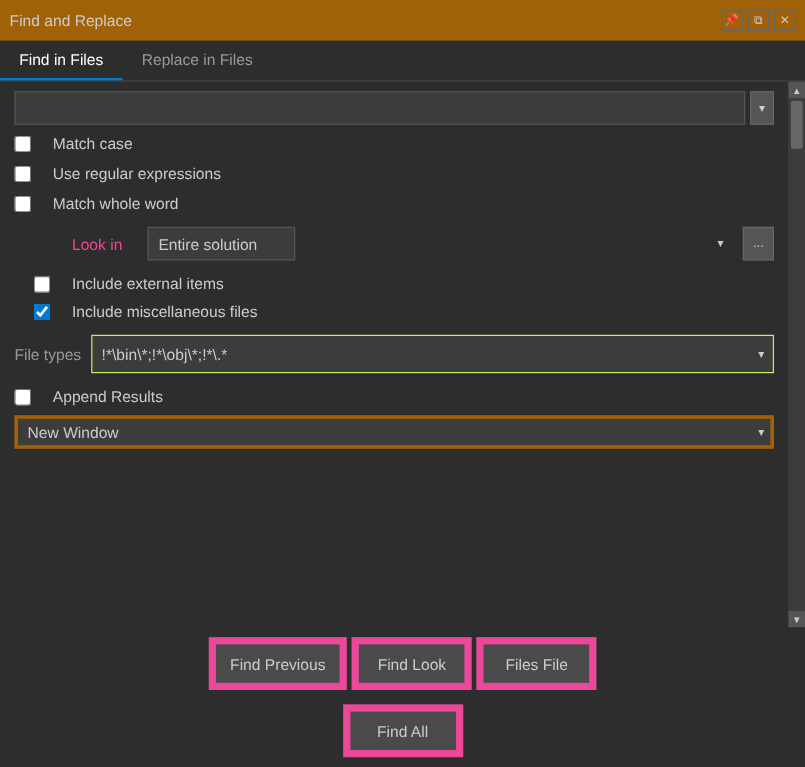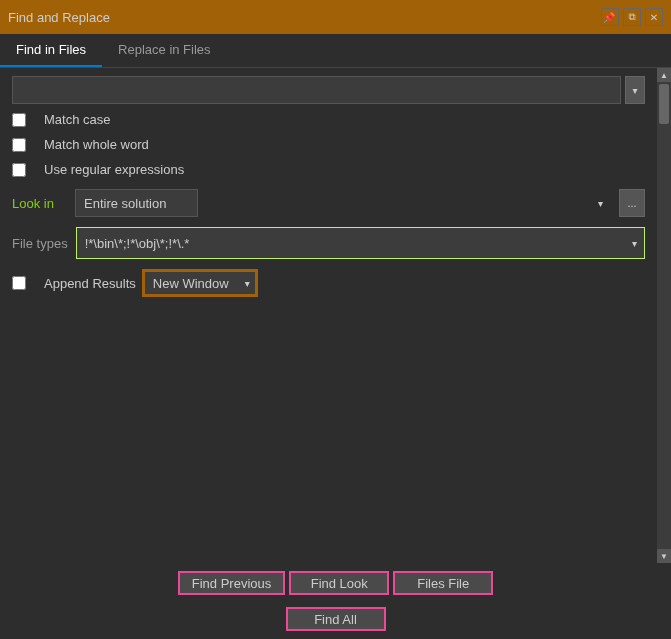--- a/index.html
+++ b/index.html
@@ -185,23 +185,24 @@
     }
 
     .look-in-row {
       display: flex;
       align-items: center;
       gap: 8px;
       margin-top: 4px;
     }
 
     .look-in-label {
-      color: #84cc16;
+      color: #ec4899;
       white-space: nowrap;
       min-width: 55px;
+      margin-left: 48px;
     }
 
     .look-in-select {
       flex: 1;
       height: 28px;
       background: #3c3c3c;
       border: 1px solid #555;
       color: #ccc;
       padding: 0 8px;
       outline: none;
@@ -267,21 +268,21 @@
       border: 1px solid #bef264;
       color: #ccc;
       padding: 0 8px;
       outline: none;
       appearance: none;
       -webkit-appearance: none;
     }
 
     .results-section {
       display: flex;
-      flex-direction: row;
+      flex-direction: column;
       gap: 6px;
       margin-top: 4px;
     }
 
     .new-window-select {
       height: 28px;
       background: #3c3c3c;
       border: 3px solid #a16207;
       color: #ccc;
       padding: 0 8px;
@@ -313,24 +314,24 @@
     .buttons-row {
       display: flex;
       justify-content: center;
       gap: 4px;
       padding: 8px 0;
       flex-shrink: 0;
       background: #2d2d2d;
     }
 
     .action-btn {
-      height: 24px;
+      height: 44px;
       min-width: 100px;
       background: #4a4a4a;
-      border: 2px solid #ec4899;
+      border: 6px solid #ec4899;
       color: #ccc;
       cursor: pointer;
       padding: 0 12px;
       font-size: 13px;
     }
 
     .bottom-buttons-row {
       display: flex;
       justify-content: center;
       gap: 4px;
@@ -366,40 +367,50 @@
       <div class="search-row">
         <input type="text" class="search-input" style="">
         <div class="dropdown-arrow">▾</div>
       </div>
 
       <div class="checkbox-row">
         <input type="checkbox" id="matchCase" style="">
         <label for="matchCase" class="checkbox-label">Match case</label>
       </div>
       <div class="checkbox-row">
+        <input type="checkbox" id="useRegex" style="">
+        <label for="useRegex" class="checkbox-label">Use regular expressions</label>
+      </div>
+      <div class="checkbox-row">
         <input type="checkbox" id="matchWord" style="">
         <label for="matchWord" class="checkbox-label">Match whole word</label>
-      </div>
-      <div class="checkbox-row">
-        <input type="checkbox" id="useRegex" style="">
-        <label for="useRegex" class="checkbox-label">Use regular expressions</label>
       </div>
 
       <div class="look-in-row">
         <span class="look-in-label">Look in</span>
         <div class="select-wrapper">
           <select class="look-in-select">
             <option>Entire solution</option>
             <option>Current project</option>
             <option>Current document</option>
           </select>
         </div>
         <div class="browse-btn">...</div>
       </div>
 
+      <div class="indent-section">
+        <div class="checkbox-row">
+          <input type="checkbox" id="includeExternal" style="">
+          <label for="includeExternal" class="checkbox-label">Include external items</label>
+        </div>
+        <div class="checkbox-row">
+          <input type="checkbox" id="includeMisc" checked="" style="">
+          <label for="includeMisc" class="checkbox-label">Include miscellaneous files</label>
+        </div>
+      </div>
 
       <div class="file-types-row">
         <span class="file-types-label">File types</span>
         <div class="select-wrapper" style="flex:1;">
           <select class="file-types-select" style="width:100%;">
             <option>!*\bin\*;!*\obj\*;!*\.*</option>
           </select>
         </div>
       </div>
 

